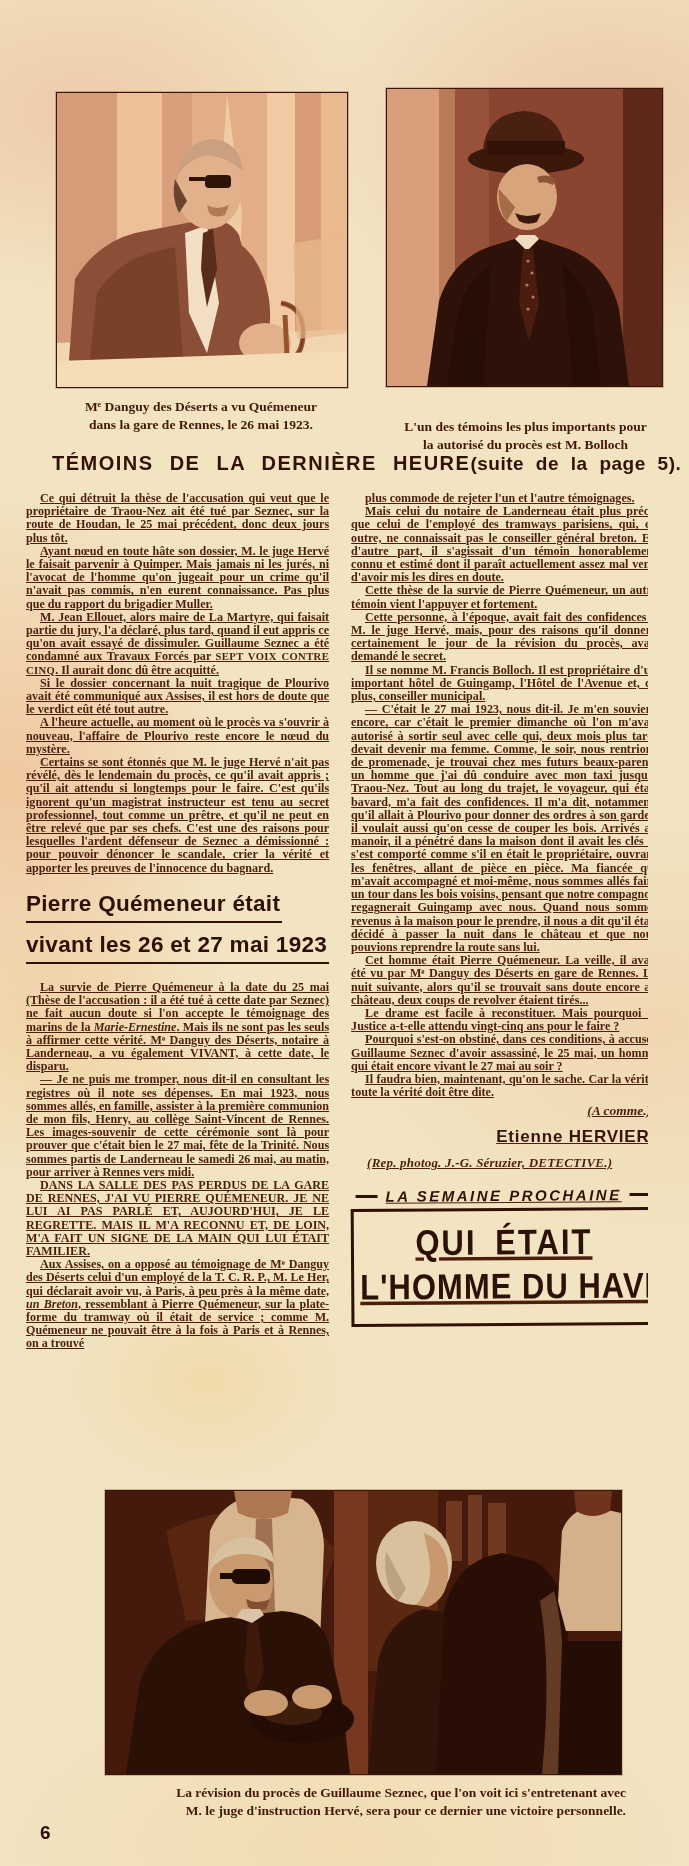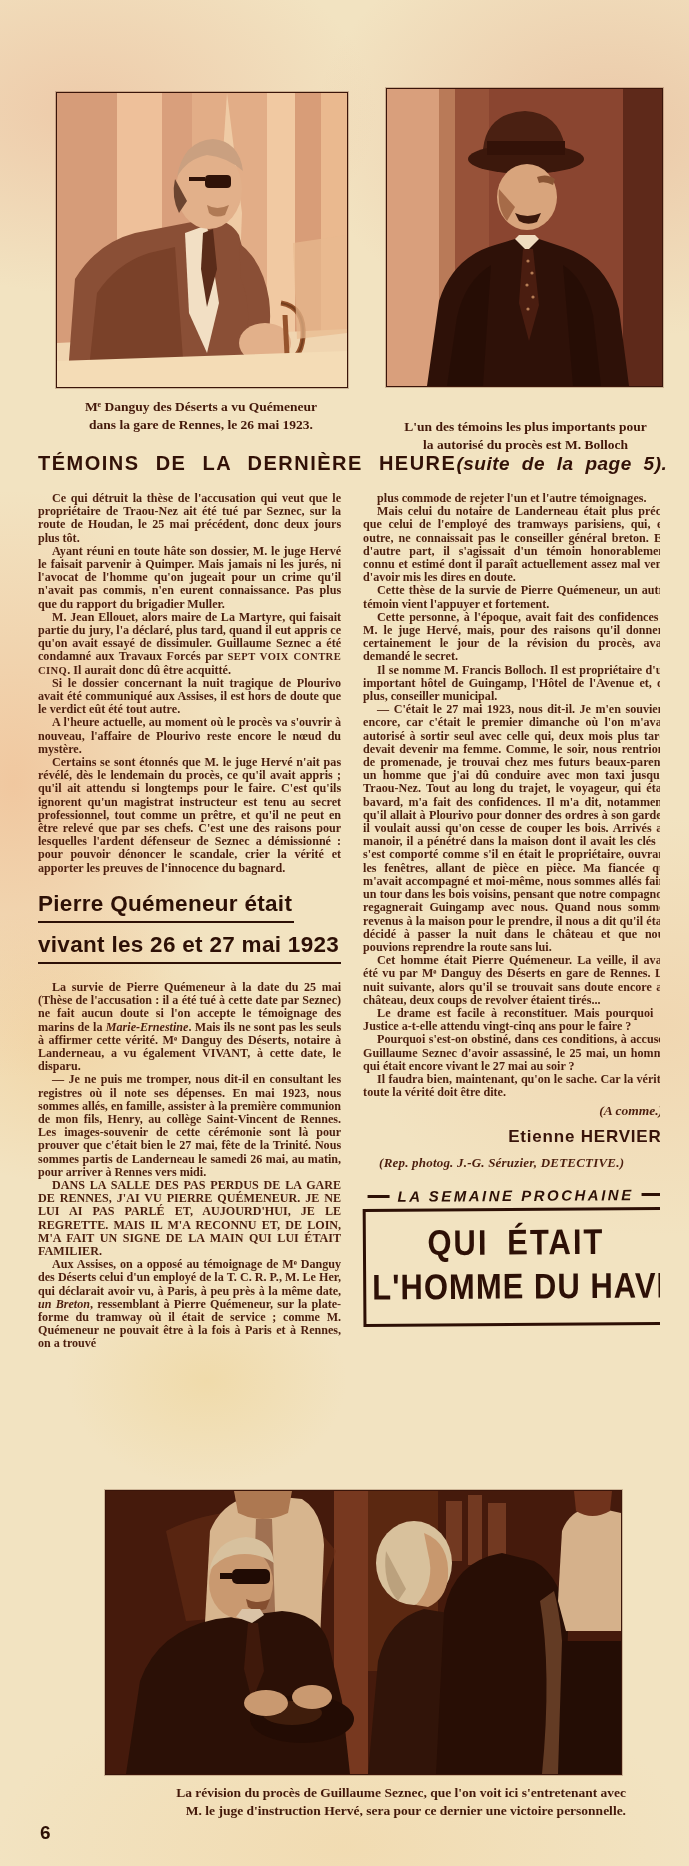--- a/index.html
+++ b/index.html
@@ -24,28 +24,28 @@
   .photo-top-left{top:92px;left:56px;width:290px;height:294px;}
   .photo-top-right{top:88px;left:386px;width:275px;height:297px;}
   .photo-bottom{top:1490px;left:105px;width:515px;height:283px;}
   
   .caption{position:absolute;font-weight:700;font-size:13.5px;line-height:18px;color:#43180a;text-align:center;}
   .caption-left{top:398px;left:46px;width:310px;}
   .caption-right{top:398px;left:378px;width:295px;margin-top:20px;}
   .caption-bottom{top:1784px;left:96px;width:530px;text-align:right;font-size:13.5px;line-height:18px;}
   
   .headline{
-    position:absolute;top:452px;left:38px;width:622px;margin:0;
+    position:absolute;top:452px;left:52px;width:622px;margin:0;
     font-family:"Liberation Sans", sans-serif;font-weight:700;font-size:20px;color:#321107;
     display:flex;justify-content:space-between;align-items:baseline;white-space:nowrap;
   }
   .headline .main{letter-spacing:1.5px;word-spacing:9px;}
-  .headline .suite{font-style:italic;font-size:19px;letter-spacing:.5px;word-spacing:6px;}
-  
-  .columns{position:absolute;top:492px;left:38px;width:622px;height:995px;display:flex;gap:22px;overflow:hidden;}
+  .headline .suite{font-size:19px;letter-spacing:.5px;word-spacing:6px;}
+  
+  .columns{position:absolute;top:492px;left:26px;width:622px;height:995px;display:flex;gap:22px;overflow:hidden;text-decoration:underline;}
   .col{width:306px;text-align:justify;}
   .para{margin:0;text-indent:14px;font-weight:700;font-size:12.1px;line-height:13.2px;color:#4c1e0e;}
   .para .it{font-style:italic;}
   .para .sc{font-size:10.6px;letter-spacing:.4px;}
   .subhead{margin:14px 0 10px 0;font-family:"Liberation Sans", sans-serif;font-weight:700;color:#2d1006;}
   .subhead span{display:inline-block;font-size:22.5px;letter-spacing:.3px;border-bottom:2px solid #2d1006;padding:0 2px 4px 0;margin-bottom:7px;white-space:nowrap;}
   
   .suivre{margin-top:4px;text-align:right;font-style:italic;font-weight:700;font-size:13.5px;padding-right:6px;}
   .author{margin-top:8px;text-align:right;font-family:"Liberation Sans", sans-serif;font-weight:700;font-size:17px;letter-spacing:.8px;color:#38130a;padding-right:2px;}
   .credit{margin-top:8px;font-style:italic;font-weight:700;font-size:13px;letter-spacing:.2px;white-space:nowrap;margin-left:16px;}
@@ -139,21 +139,21 @@
 
   <h1 class="headline">
     <span class="main">TÉMOINS  DE  LA  DERNIÈRE  HEURE</span>
     <span class="suite">(suite de la page 5).</span>
   </h1>
 
   <div class="columns">
     <div class="col" id="col1">
       <div id="col1-top">
           <p class="para"><span>Ce qui détruit la thèse de l'accusation qui veut que le propriétaire de Traou-Nez ait été tué par Seznec, sur la route de Houdan, le 25 mai précédent, donc deux jours plus tôt.</span></p>
-          <p class="para"><span>Ayant réuni en toute hâte son dossier, M. le juge Hervé le faisait parvenir à Quimper. Mais jamais ni les jurés, ni l'avocat de l'homme qu'on jugeait pour un crime qu'il n'avait pas commis, n'en eurent connaissance. Pas plus que du rapport du brigadier Muller.</span></p>
+          <p class="para"><span>Ayant nœud en toute hâte son dossier, M. le juge Hervé le faisait parvenir à Quimper. Mais jamais ni les jurés, ni l'avocat de l'homme qu'on jugeait pour un crime qu'il n'avait pas commis, n'en eurent connaissance. Pas plus que du rapport du brigadier Muller.</span></p>
           <p class="para"><span>M. Jean Ellouet, alors maire de La Martyre, qui faisait partie du jury, l'a déclaré, plus tard, quand il eut appris ce qu'on avait essayé de dissimuler. Guillaume Seznec a été condamné aux Travaux Forcés par </span><span class="sc">SEPT VOIX CONTRE CINQ</span><span>. Il aurait donc dû être acquitté.</span></p>
           <p class="para"><span>Si le dossier concernant la nuit tragique de Plourivo avait été communiqué aux Assises, il est hors de doute que le verdict eût été tout autre.</span></p>
           <p class="para"><span>A l'heure actuelle, au moment où le procès va s'ouvrir à nouveau, l'affaire de Plourivo reste encore le nœud du mystère.</span></p>
           <p class="para"><span>Certains se sont étonnés que M. le juge Hervé n'ait pas révélé, dès le lendemain du procès, ce qu'il avait appris ; qu'il ait attendu si longtemps pour le faire. C'est qu'ils ignorent qu'un magistrat instructeur est tenu au secret professionnel, tout comme un prêtre, et qu'il ne peut en être relevé que par ses chefs. C'est une des raisons pour lesquelles l'ardent défenseur de Seznec a démissionné : pour pouvoir dénoncer le scandale, crier la vérité et apporter les preuves de l'innocence du bagnard.</span></p>
         </div>
       <h2 class="subhead">
         <span>Pierre Quémeneur était</span><br>
         <span>vivant les 26 et 27 mai 1923</span>
       </h2>
       <div id="col1-bottom">

